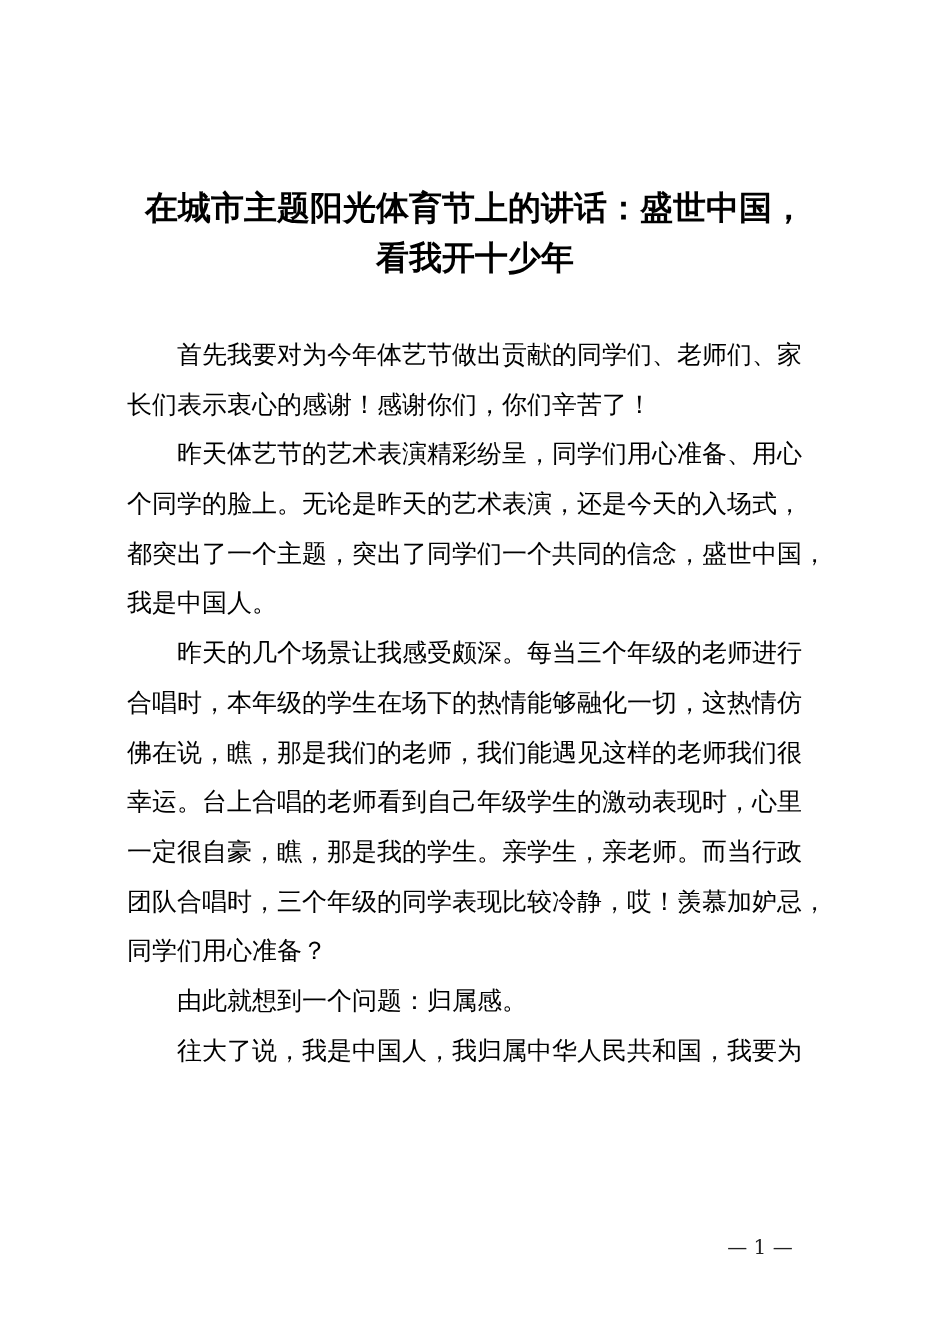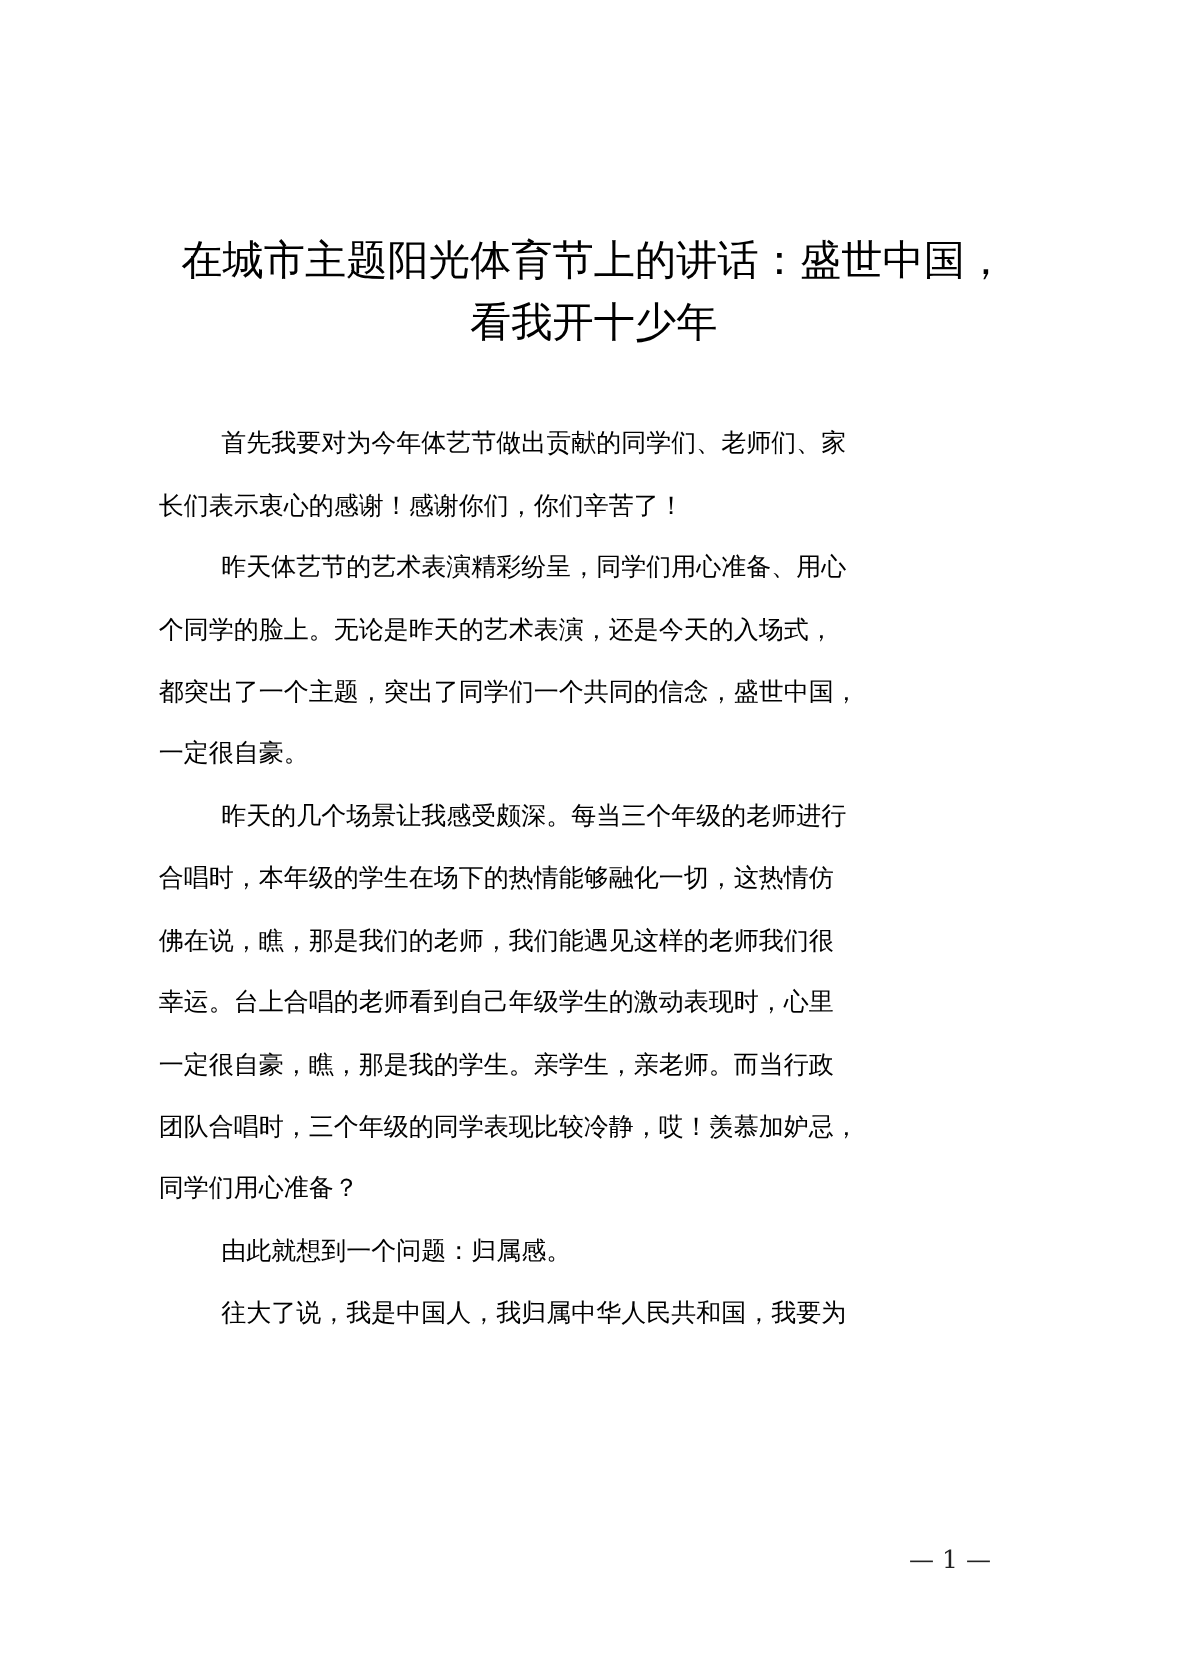--- a/index.html
+++ b/index.html
@@ -23,34 +23,34 @@
       height: 1344px;
       background: #ffffff;
     }
     .title {
       position: absolute;
       left: 100px;
       width: 750px;
       top: 183px;
       text-align: center;
       font-size: 33px;
-      font-weight: normal;
+      font-weight: bold;
       line-height: 50px;
       letter-spacing: 0px;
     }
     .title-line {
       display: block;
       white-space: nowrap;
     }
     .body-text {
       position: absolute;
       left: 127px;
       top: 330px;
       width: 735px;
-      font-size: 20px;
+      font-size: 25px;
       line-height: 49.7px;
     }
     .line {
       display: block;
       white-space: nowrap;
       height: 49.7px;
     }
     .line.indent {
       padding-left: 50px;
     }
@@ -74,21 +74,21 @@
     <span class="title-line">在城市主题阳光体育节上的讲话：盛世中国，</span>
     <span class="title-line">看我开十少年</span>
   </div>
 
   <div class="body-text">
     <span class="line indent">首先我要对为今年体艺节做出贡献的同学们、老师们、家</span>
     <span class="line">长们表示衷心的感谢！感谢你们，你们辛苦了！</span>
     <span class="line indent">昨天体艺节的艺术表演精彩纷呈，同学们用心准备、用心</span>
     <span class="line">个同学的脸上。无论是昨天的艺术表演，还是今天的入场式，</span>
     <span class="line">都突出了一个主题，突出了同学们一个共同的信念，盛世中国，</span>
-    <span class="line">一定很自豪。</span>
+    <span class="line">我是中国人。</span>
     <span class="line indent">昨天的几个场景让我感受颇深。每当三个年级的老师进行</span>
     <span class="line">合唱时，本年级的学生在场下的热情能够融化一切，这热情仿</span>
     <span class="line">佛在说，瞧，那是我们的老师，我们能遇见这样的老师我们很</span>
     <span class="line">幸运。台上合唱的老师看到自己年级学生的激动表现时，心里</span>
     <span class="line">一定很自豪，瞧，那是我的学生。亲学生，亲老师。而当行政</span>
     <span class="line">团队合唱时，三个年级的同学表现比较冷静，哎！羡慕加妒忌，</span>
     <span class="line">同学们用心准备？</span>
     <span class="line indent">由此就想到一个问题：归属感。</span>
     <span class="line indent">往大了说，我是中国人，我归属中华人民共和国，我要为</span>
   </div>

